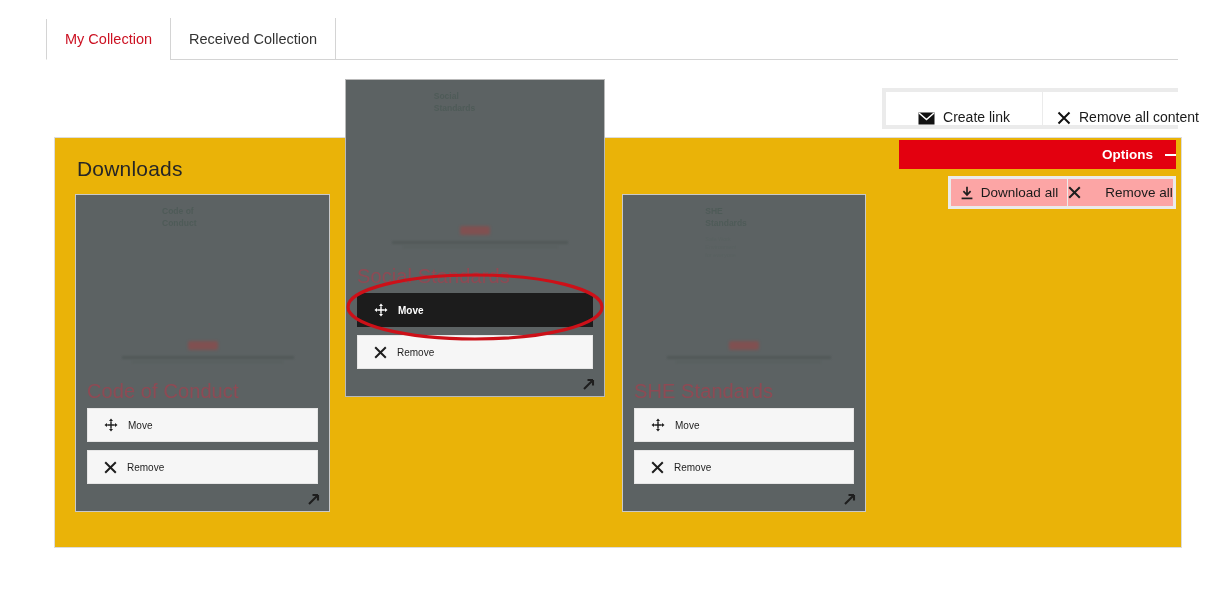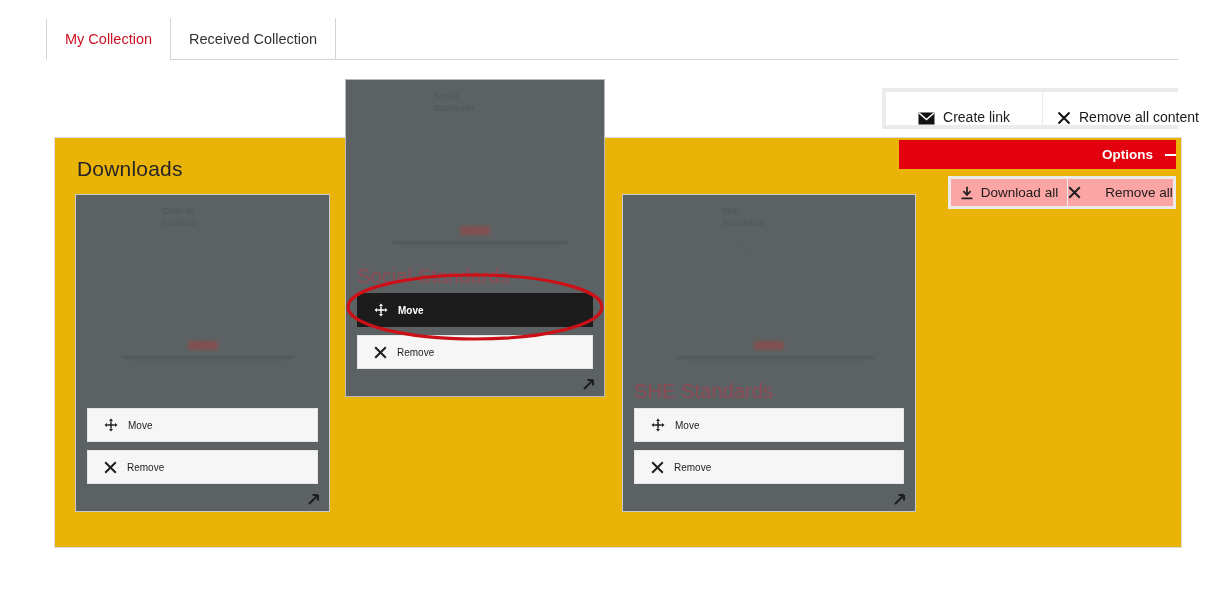--- a/index.html
+++ b/index.html
@@ -151,21 +151,21 @@
 
   
   .card {
     position: absolute;
     background: #5c6263;
     border: 1px solid #c9c9c9;
     box-sizing: border-box;
     overflow: hidden;
   }
   .card.c1 { left: 75px;  top: 194px; width: 255px; height: 318px; }
-  .card.c3 { left: 622px; top: 194px; width: 294px; height: 318px; }
+  .card.c3 { left: 622px; top: 194px; width: 244px; height: 318px; }
   .card.dragged {
     left: 345px; top: 79px; width: 260px; height: 318px;
     border: 1px solid #b9b9b9;
     z-index: 40;
   }
 
   
   .thumb {
     position: absolute;
     left: 0; top: 0; right: 0;
@@ -322,20 +322,21 @@
     <div class="panel-title">Downloads</div>
   </div>
 
   <div class="card c1">
     <div class="thumb">
       <div class="doc-title">Code of<br>Conduct</div>
       <div class="logo"></div>
       <div class="rule"></div>
       <div class="rule2"></div>
     </div>
+    <div class="card-title">Code of Conduct</div>
     <div class="card-actions">
       <div class="act">
         <span class="ico">
           <svg width="14" height="14" viewBox="0 0 14 14">
             <path d="M7 0.5 L9 3 H5 Z M7 13.5 L5 11 H9 Z M0.5 7 L3 5 V9 Z M13.5 7 L11 9 V5 Z" fill="#1e1e1e"></path>
             <path d="M7 3.2 V10.8 M3.2 7 H10.8" stroke="#1e1e1e" stroke-width="1.4"></path>
           </svg>
         </span>
         <span>Move</span>
       </div>

